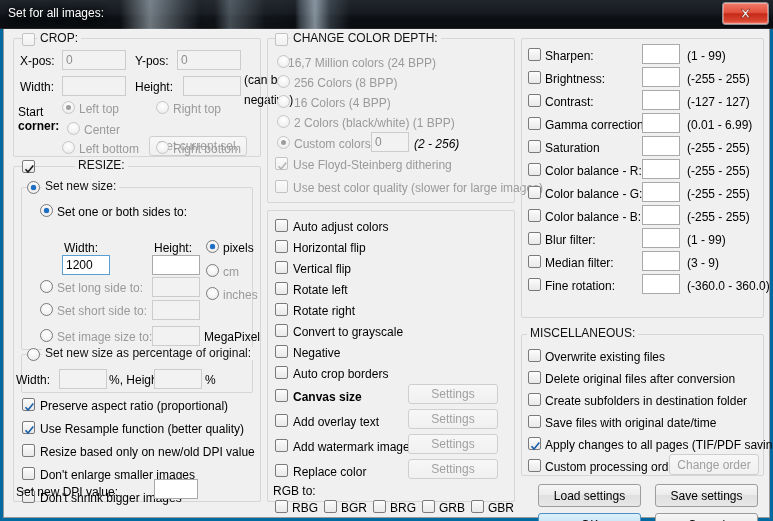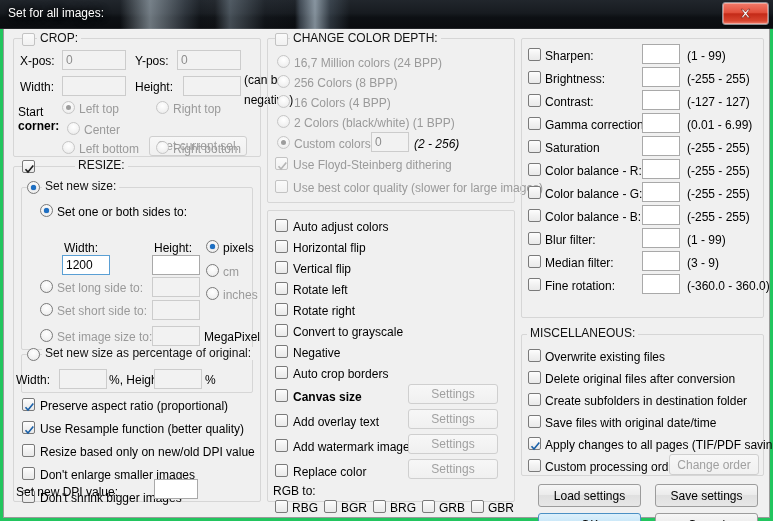--- a/index.html
+++ b/index.html
@@ -6,21 +6,21 @@
     margin: 0; padding: 0;
     width: 773px; height: 521px;
     overflow: hidden;
     font-family: "Liberation Sans", sans-serif;
   }
   body { background: #000; }
 
   #app {
     position: relative;
     width: 773px; height: 521px;
-    background: #22c55e;
+    background: #0369a1;
   }
 
   
   #titlebar {
     position: absolute; left: 0; top: 0;
     width: 773px; height: 29px;
     background:
       linear-gradient(to right,
         rgba(255,255,255,0.00) 0px,
         rgba(255,255,255,0.00) 120px,
@@ -322,21 +322,21 @@
     <div class="lbl" style="left:36px; top:462px;">Don't shrink bigger images</div>
 
     <div class="lbl" style="left:12px; top:456px;">Set new DPI value:</div>
     <div class="inp" style="left:150px; top:450px; width:44px;"></div>
 
     <div class="grp" style="left:263px; top:9px; width:248px; height:165px;"></div>
     <div class="cb dis" style="left:271px; top:4px;"></div>
     <div class="grp-label" style="left:286px; top:3px;">CHANGE COLOR DEPTH:</div>
 
     <div class="rb dis" style="left:273px; top:26px;"></div>
-    <div class="lbl dim" style="left:290px; top:27px;">16,7 Million colors (24 BPP)</div>
+    <div class="lbl dim" style="left:284px; top:27px;">16,7 Million colors (24 BPP)</div>
 
     <div class="rb dis" style="left:273px; top:46px;"></div>
     <div class="lbl dim" style="left:290px; top:47px;">256 Colors (8 BPP)</div>
 
     <div class="rb dis" style="left:273px; top:66px;"></div>
     <div class="lbl dim" style="left:290px; top:67px;">16 Colors (4 BPP)</div>
 
     <div class="rb dis" style="left:273px; top:86px;"></div>
     <div class="lbl dim" style="left:290px; top:87px;">2 Colors (black/white) (1 BPP)</div>
 

